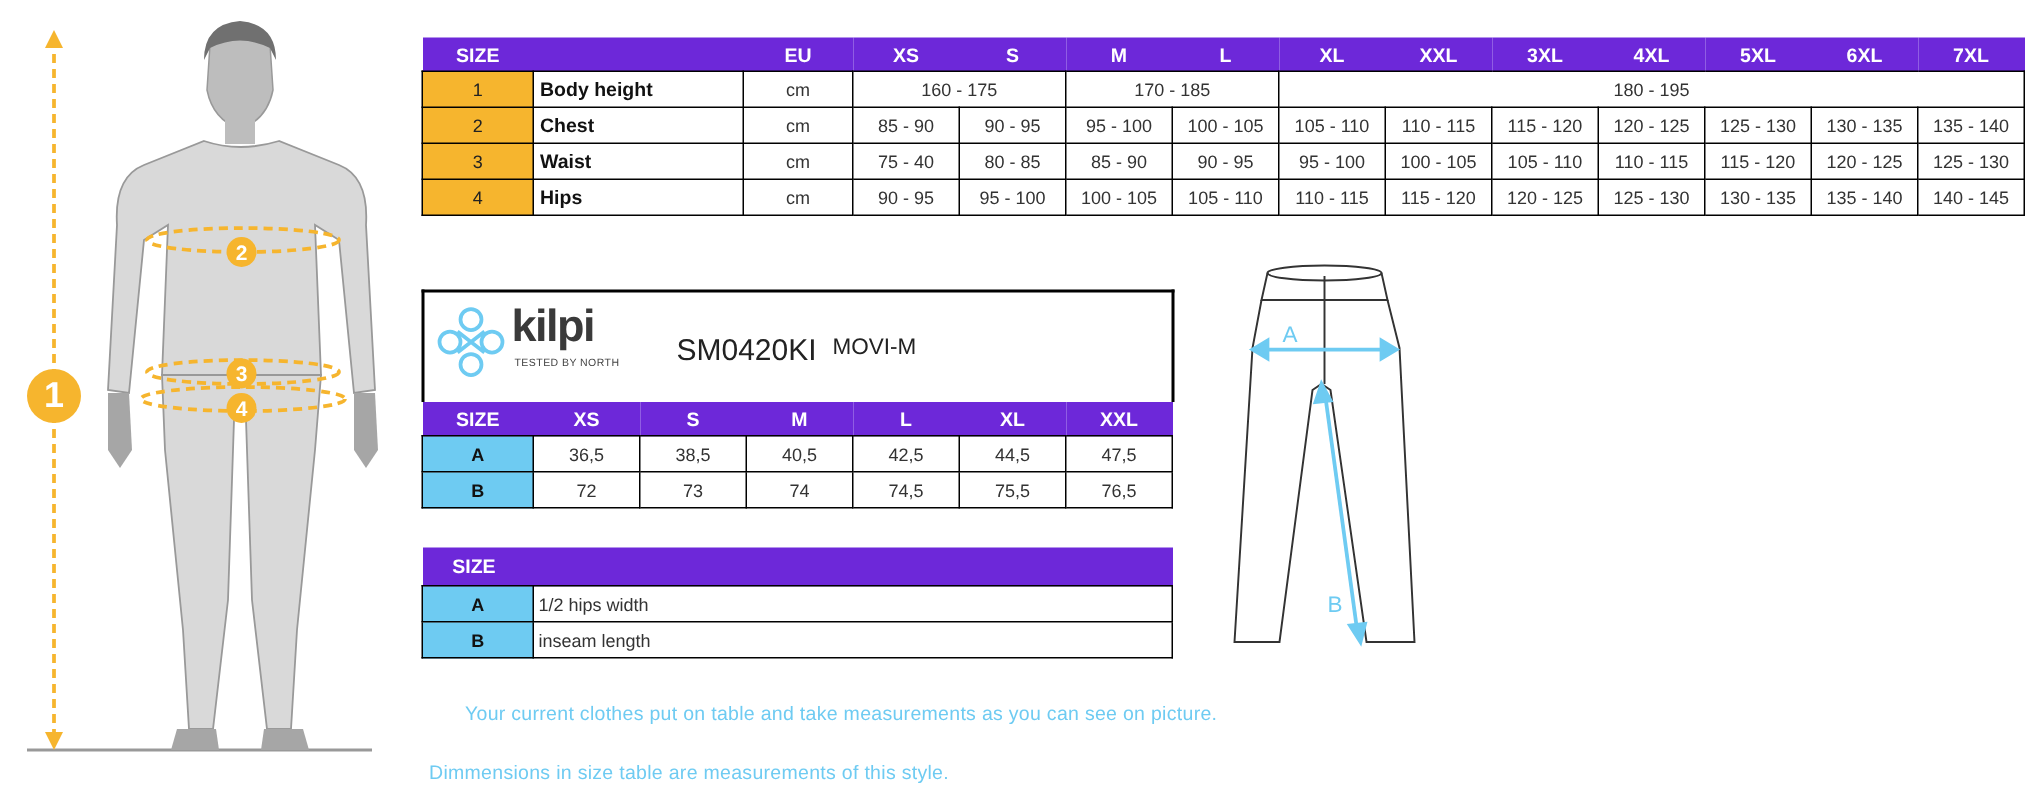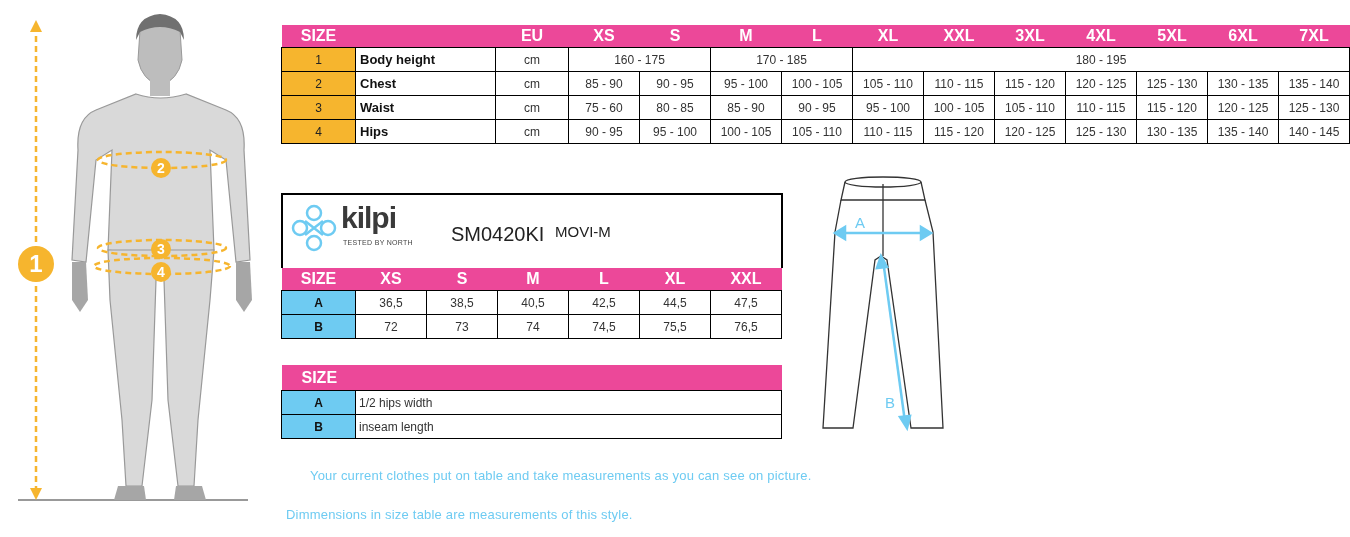--- a/index.html
+++ b/index.html
@@ -1,20 +1,20 @@
 <!DOCTYPE html>
 <html><head>
 <meta charset="utf-8">
 <style>
   html,body{margin:0;padding:0;background:#fff;}
   body{width:1350px;height:537px;position:relative;overflow:hidden;font-family:"Liberation Sans","DejaVu Sans",sans-serif;color:#222;}
   .abs{position:absolute;}
   table{border-collapse:collapse;table-layout:fixed;}
   td,th{padding:0;text-align:center;font-size:12px;font-weight:normal;color:#333;}
-  .hdr th{background:#ec4899;color:#fff;font-weight:bold;font-size:16px;}
+  .hdr th{background:#6d28d9;color:#fff;font-weight:bold;font-size:13px;}
   
   #t1{left:281px;top:25px;width:1068px;}
   #t1 .hdr th{height:22px;}
   #t1 td{height:23px;border:1px solid #000;background:#fff;}
   #t1 td.num{background:#f6b52e;color:#222;}
   #t1 td.lbl{text-align:left;padding-left:4px;font-weight:bold;font-size:13px;color:#111;margin-left:28px;}
   
   #box{left:281px;top:193px;width:498px;height:73px;border:2px solid #000;border-bottom:none;background:#fff;text-align:center;}
   #t2{left:281px;top:268px;width:500px;}
   #t2 .hdr th{height:22px;}
@@ -106,21 +106,21 @@
     <td>115 - 120</td>
     <td>120 - 125</td>
     <td>125 - 130</td>
     <td>130 - 135</td>
     <td>135 - 140</td>
   </tr>
   <tr>
     <td class="num">3</td>
     <td class="lbl">Waist</td>
     <td>cm</td>
-    <td>75 - 60</td>
+    <td>75 - 40</td>
     <td>80 - 85</td>
     <td>85 - 90</td>
     <td>90 - 95</td>
     <td>95 - 100</td>
     <td>100 - 105</td>
     <td>105 - 110</td>
     <td>110 - 115</td>
     <td>115 - 120</td>
     <td>120 - 125</td>
     <td>125 - 130</td>

